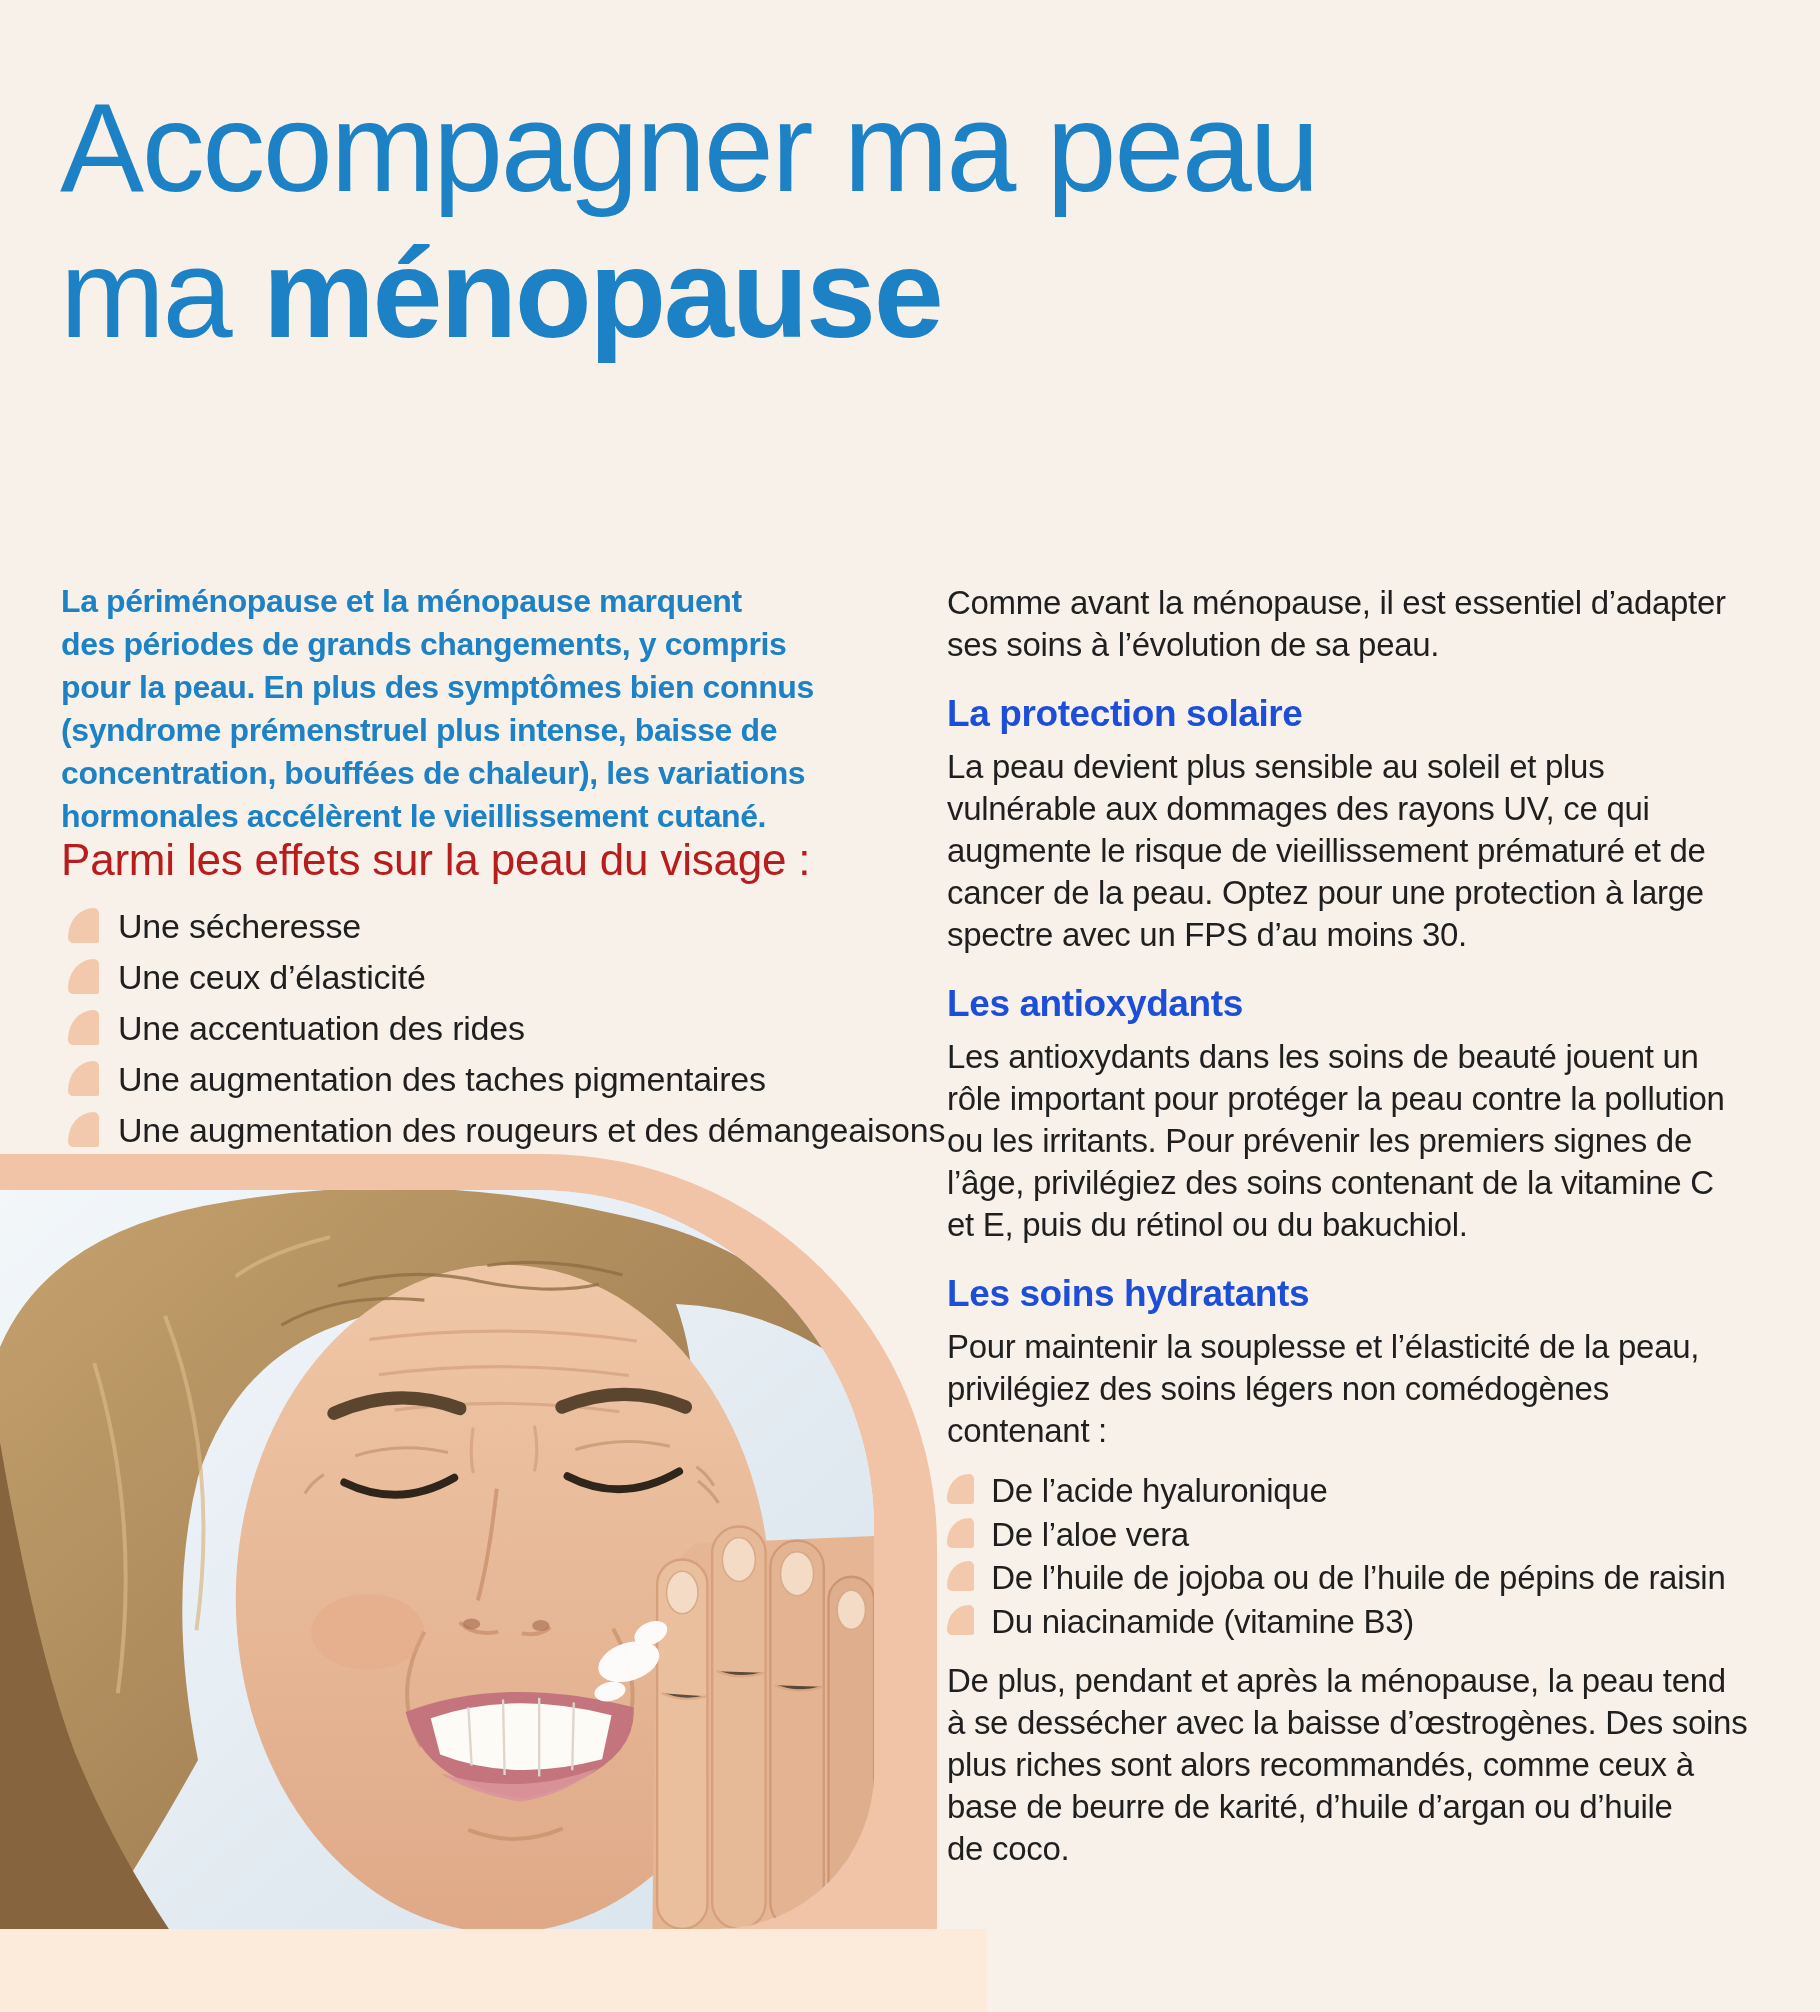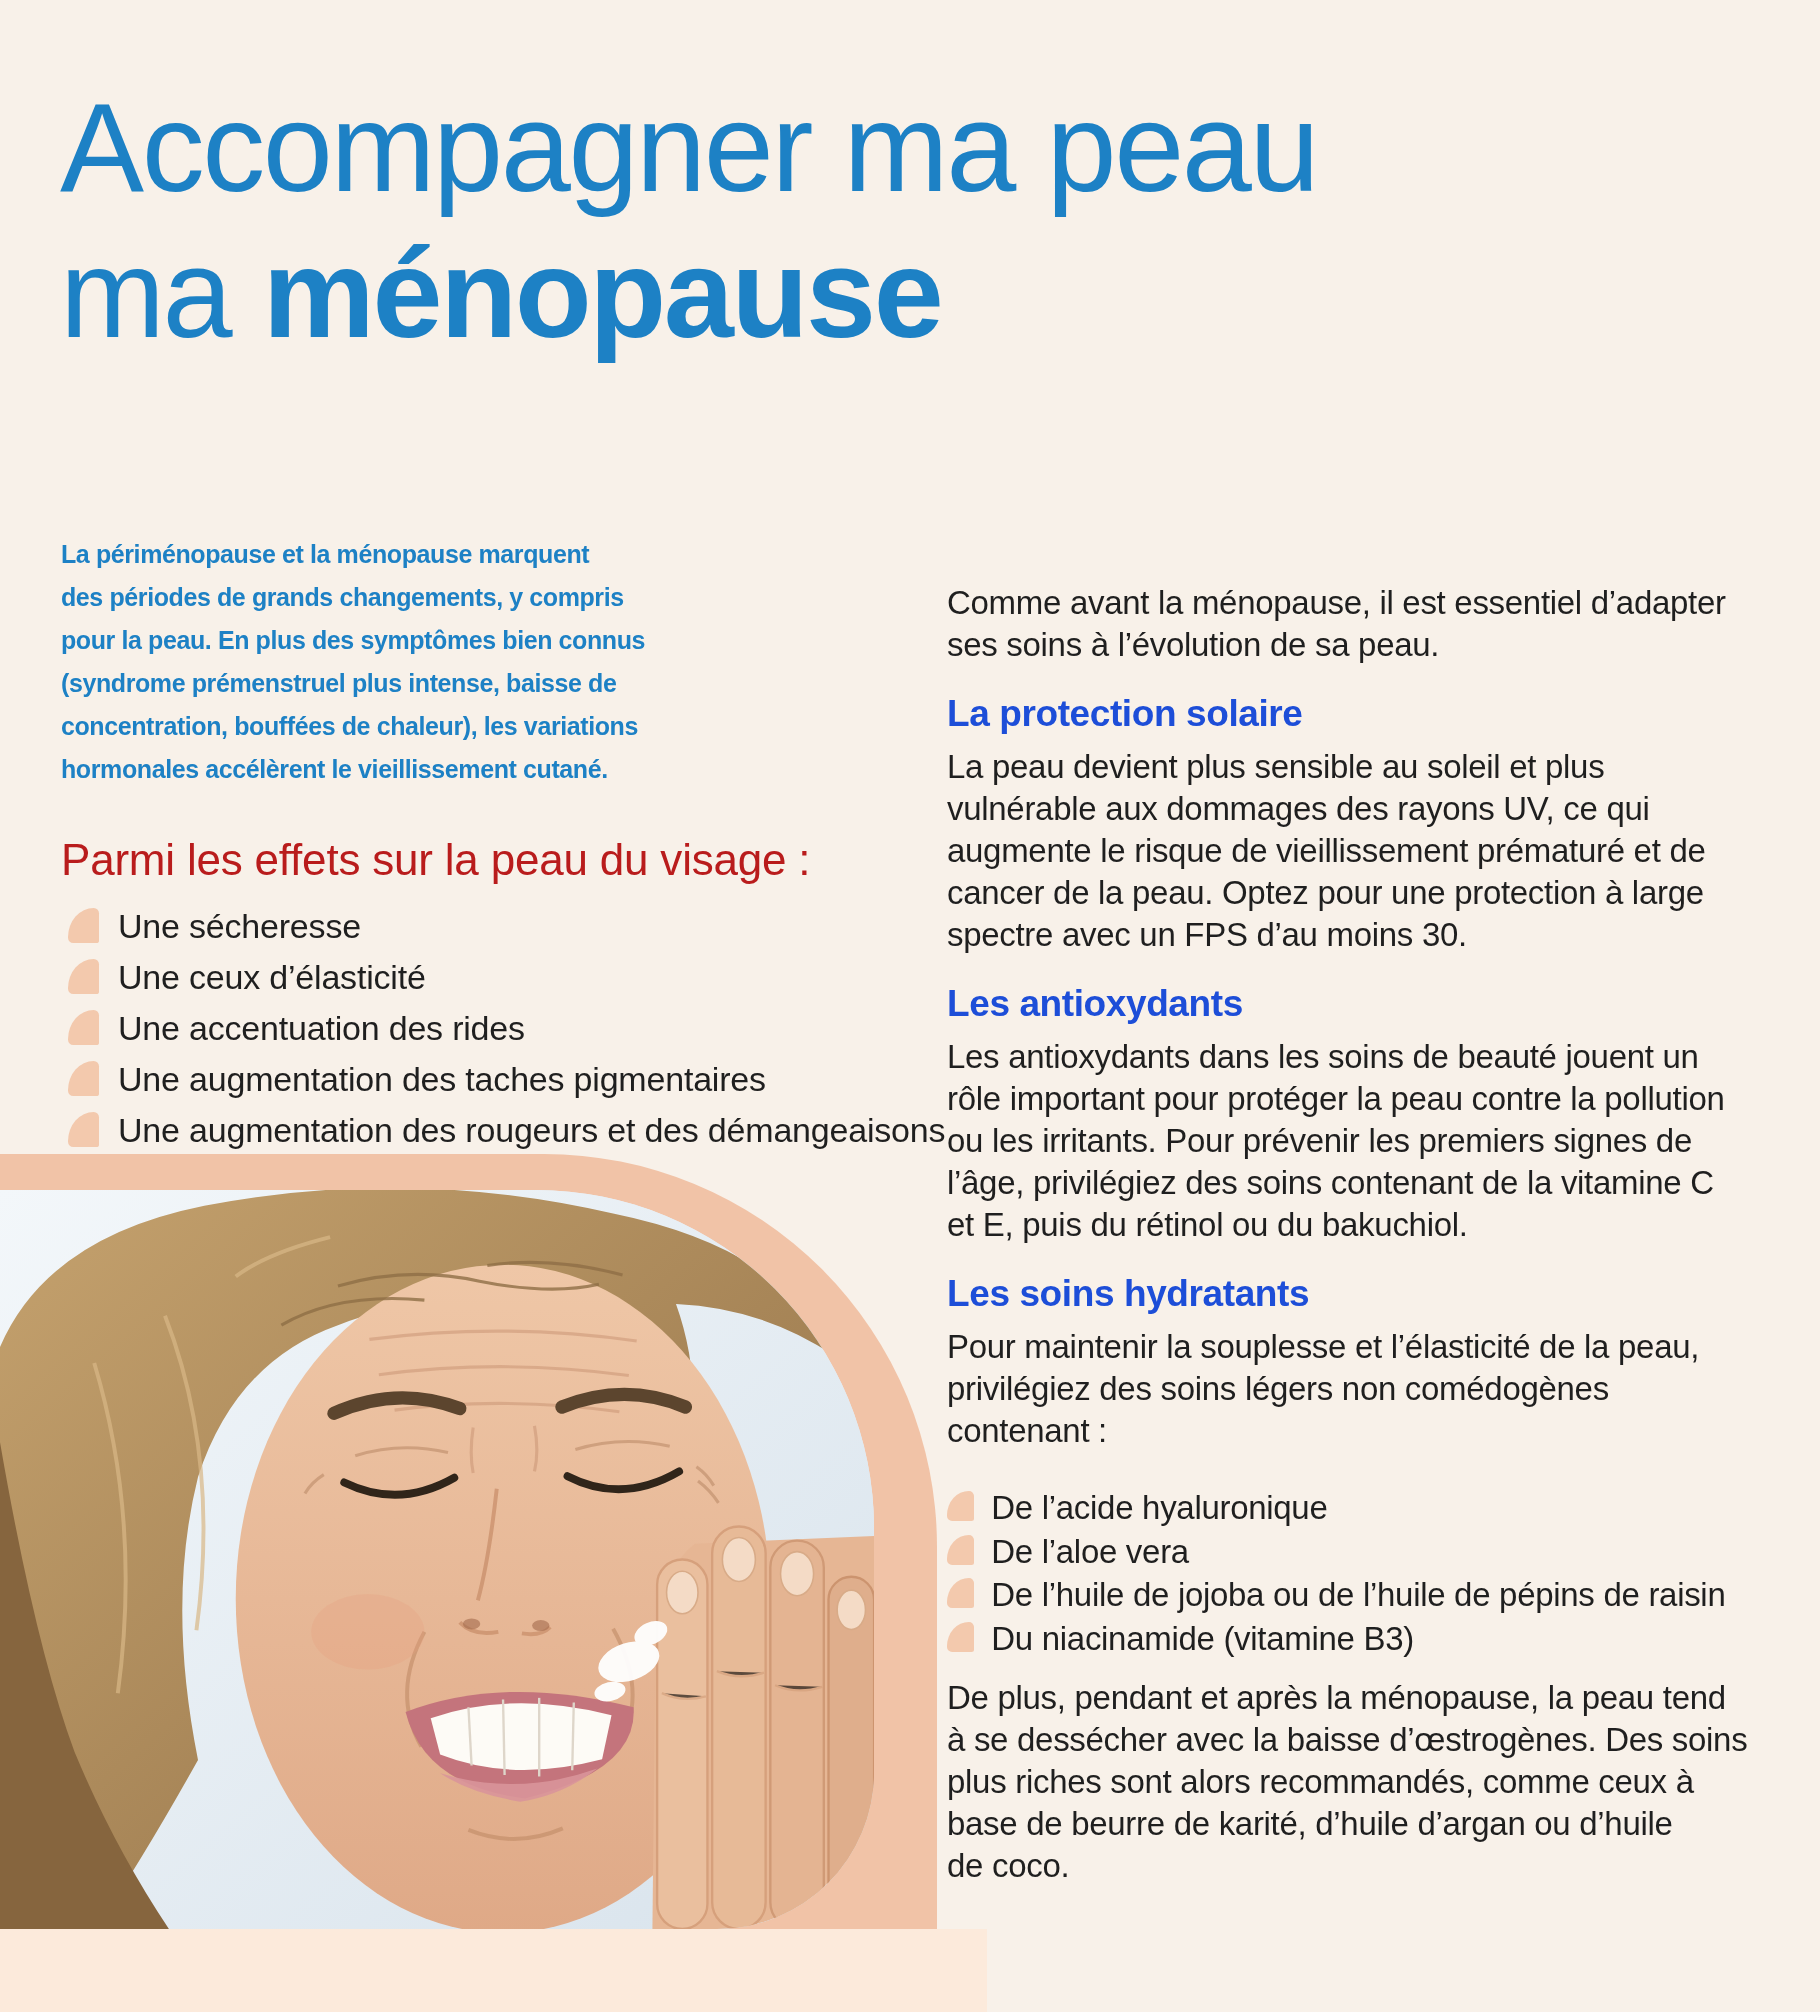--- a/index.html
+++ b/index.html
@@ -11,22 +11,22 @@
   }
   
   .title {
     position:absolute; left:60px; top:75px; margin:0;
     font-size:126px; line-height:146px; font-weight:500;
     letter-spacing:-2.4px; color:#1d81c5;
   }
   .title .t-line { display:block; }
   .title .t-bold { font-weight:700; }
   .intro {
-    position:absolute; left:61px; top:533px; width:888px;
-    font-size:25px; line-height:43px; font-weight:700;
+    position:absolute; left:61px; top:580px; width:888px;
+    font-size:32px; line-height:43px; font-weight:700;
     color:#1d81c5; white-space:pre-line; letter-spacing:-0.4px;
   }
   .effects-lead {
     position:absolute; left:61px; top:835px; width:865px;
     font-size:44px; color:#b91c1c; letter-spacing:-0.2px;
   }
   .effects-list {
     position:absolute; left:61px; top:899px; width:888px;
     list-style:none; margin:7px; padding:0;
   }
@@ -60,21 +60,21 @@
   }
   .right-col p {
     margin:22px 0 0; font-size:33px; line-height:42px;
     white-space:pre-line; letter-spacing:-0.3px;
   }
   .right-col h3 {
     margin:27px 0 0; font-size:37px; font-weight:700;
     color:#1d4ed8; letter-spacing:-0.4px;
   }
   .right-col h3 + p { margin-top:11px; }
-  .ing-list { list-style:none; margin:36px 0 0; padding:0; }
+  .ing-list { list-style:none; margin:19px 0 0; padding:0; }
   .ing-list li {
     display:flex; align-items:flex-start; gap:17.3px; margin-bottom:4.7px;
     font-size:33px; line-height:39px; letter-spacing:-0.3px;
   }
   .ing-list .qmark { width:27px; height:30px; margin-top:3.1px; }
   .closing { margin-top:19px !important; }
 </style>
 </head>
 <body>
 

